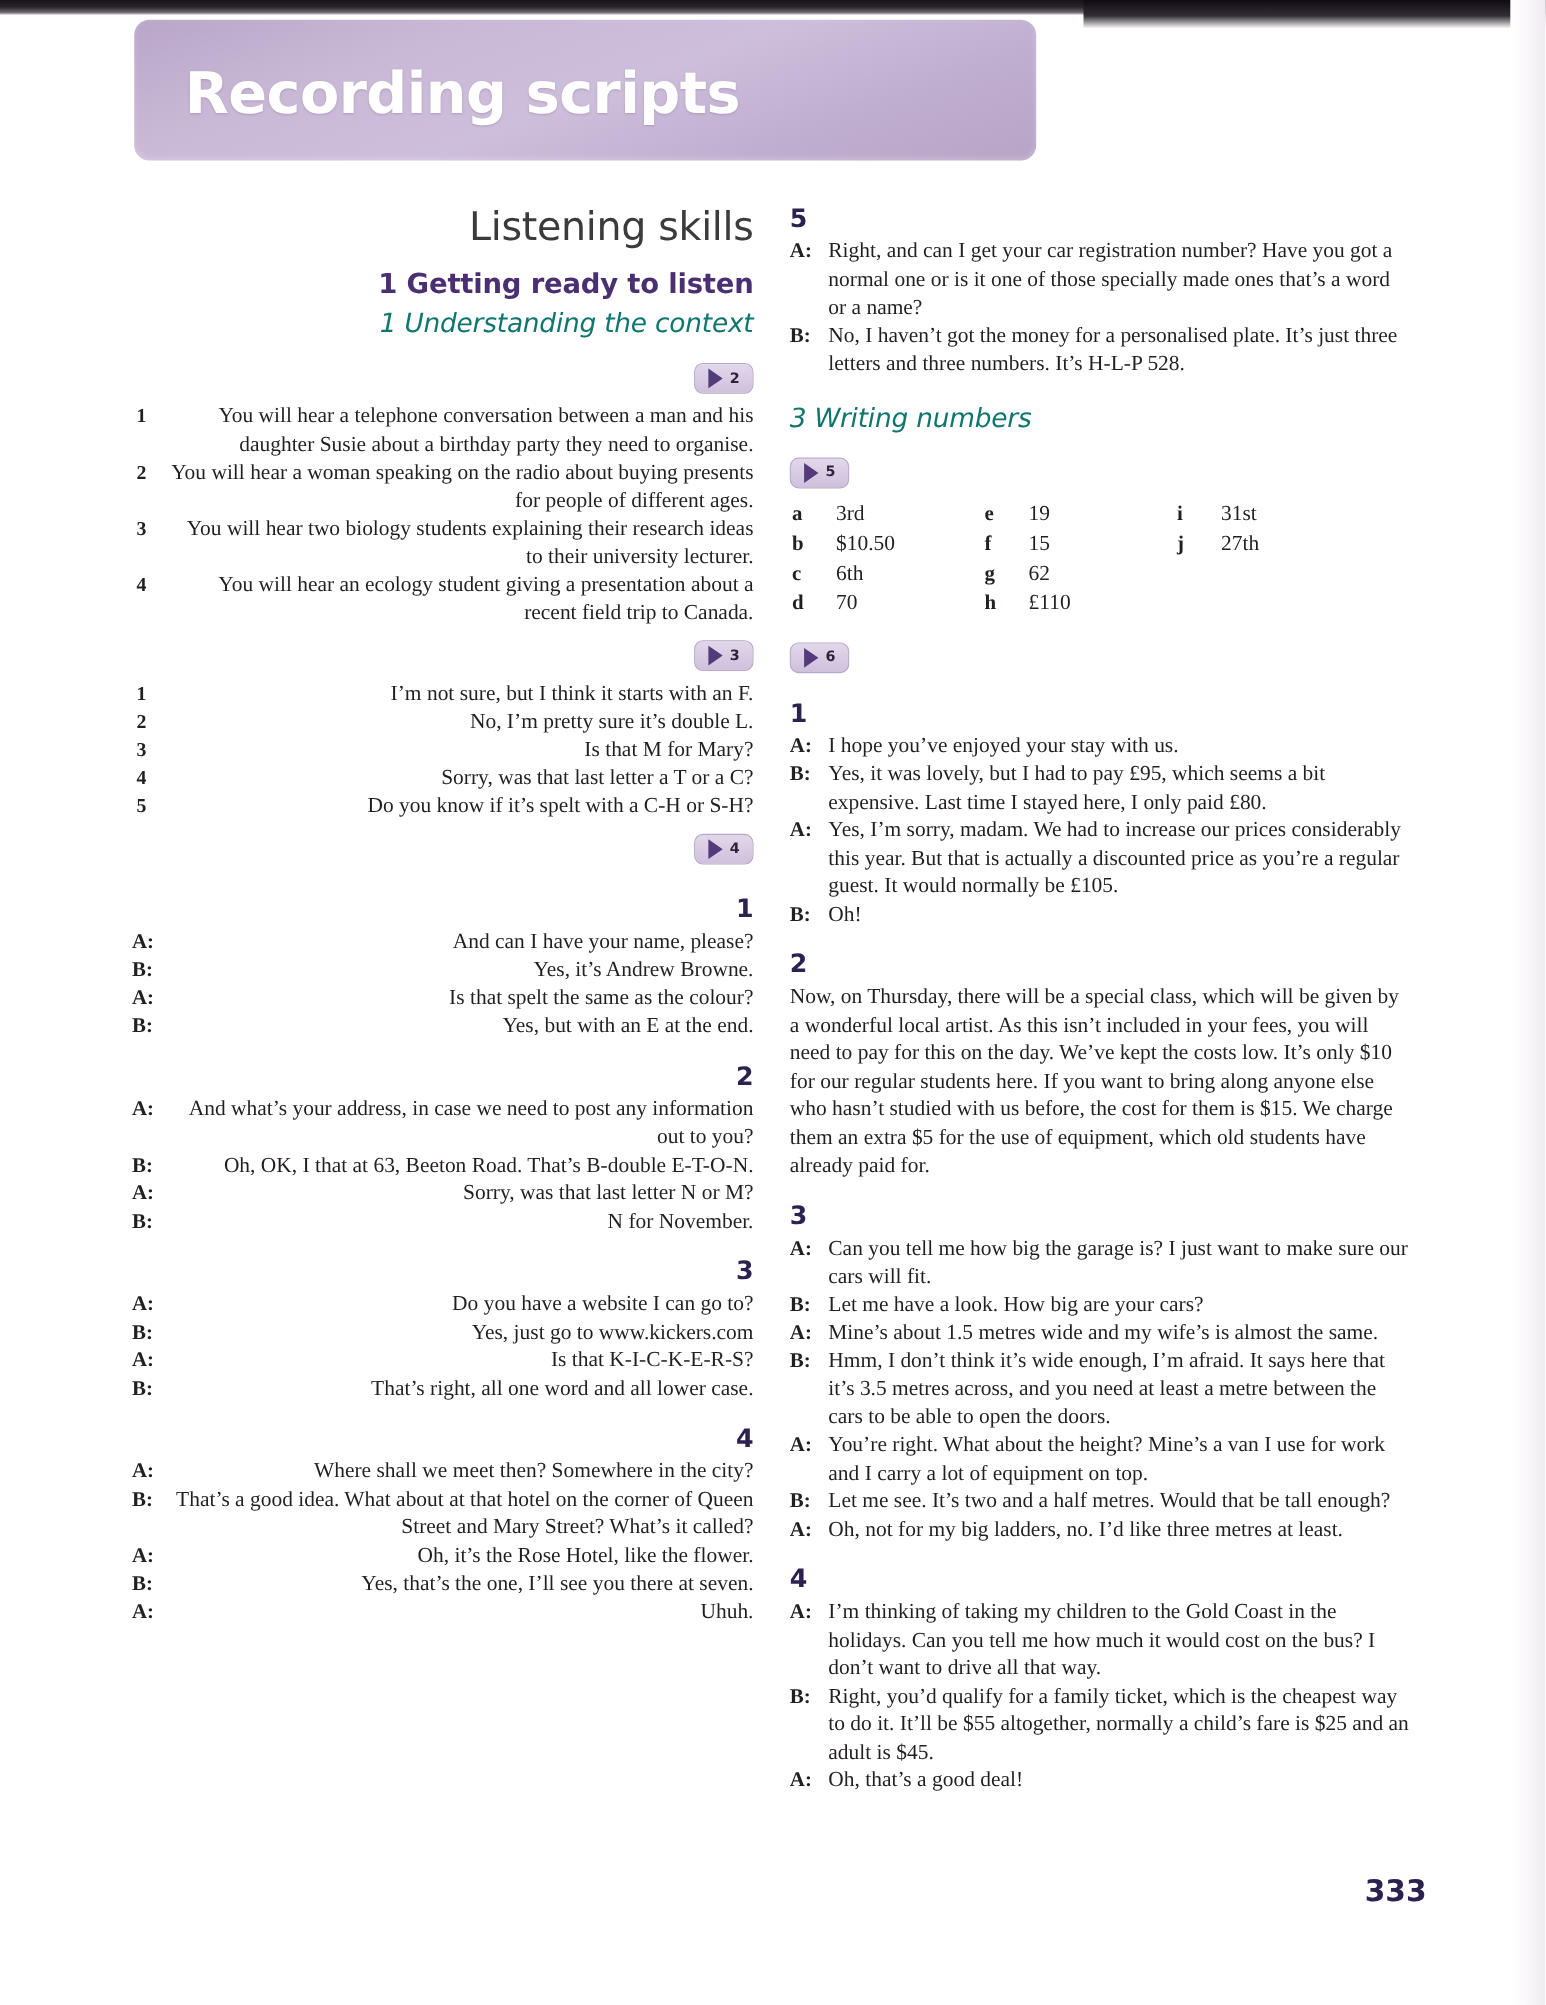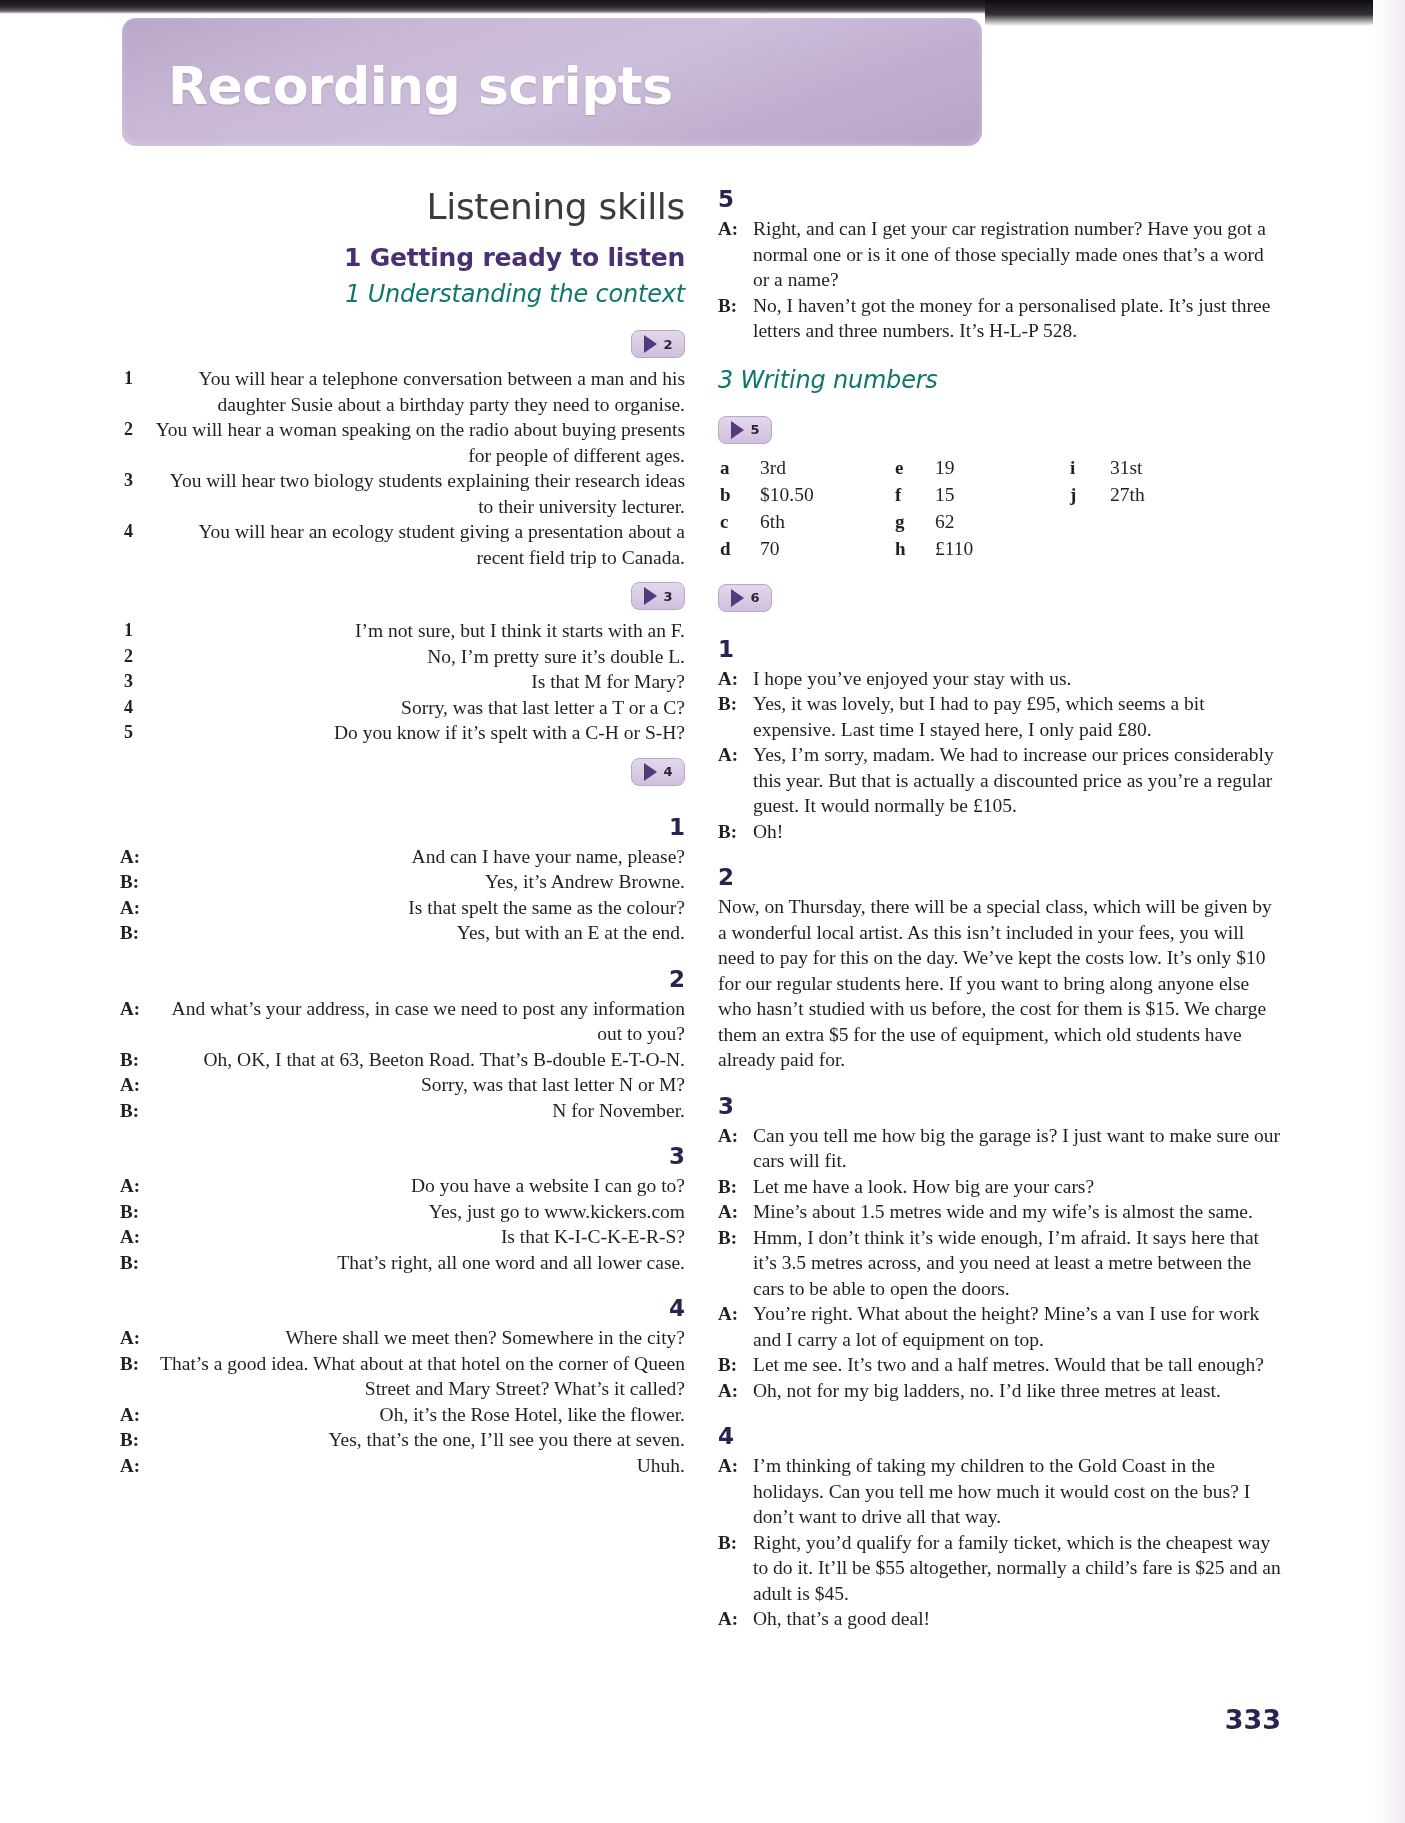--- a/index.html
+++ b/index.html
@@ -44,21 +44,20 @@
   .banner {
     position: absolute;
     left: 122px;
     top: 18px;
     width: 820px;
     height: 128px;
     border-radius: 14px;
     background:
       linear-gradient(160deg, #b9a6c8 0%, #c9b9d6 28%, #cdbedb 52%, #c0aed0 76%, #b7a4c6 100%);
     box-shadow: inset 0 -2px 6px rgba(255,255,255,0.25);
-    padding-left: 40px;
   }
   .banner-title {
     position: absolute;
     left: 46px;
     top: 38px;
     font-family: "DejaVu Sans", sans-serif;
     font-weight: bold;
     font-size: 52px;
     letter-spacing: -0.5px;
     color: #ffffff;
@@ -200,21 +199,21 @@
     left: 2px;
     top: 0;
     font-weight: bold;
     font-size: 19px;
   }
   .numgrid .cell.empty { visibility: hidden; }
 
   
   .page-number {
     position: absolute;
-    right: 124px;
+    right: 108px;
     bottom: 88px;
     font-family: "DejaVu Sans", sans-serif;
     font-weight: bold;
     font-size: 27px;
     color: #2d2150;
   }
 </style>
 </head>
 <body>
 

